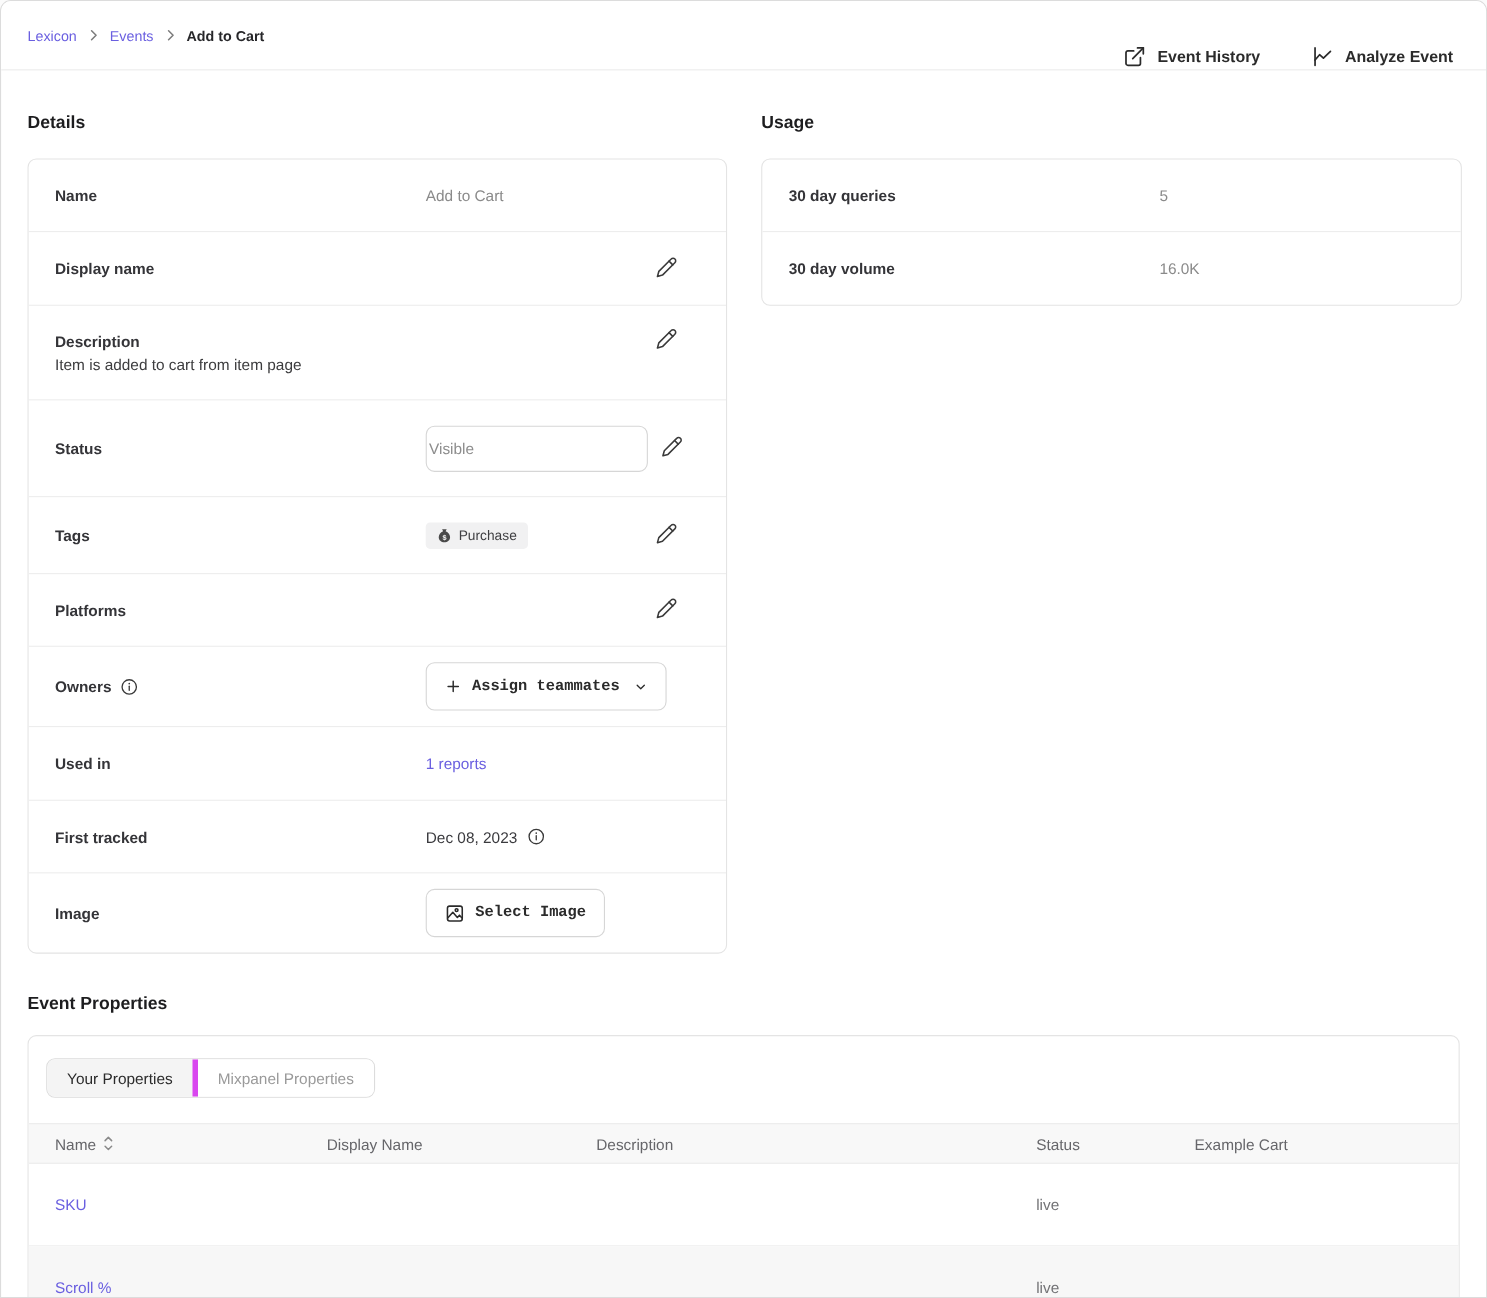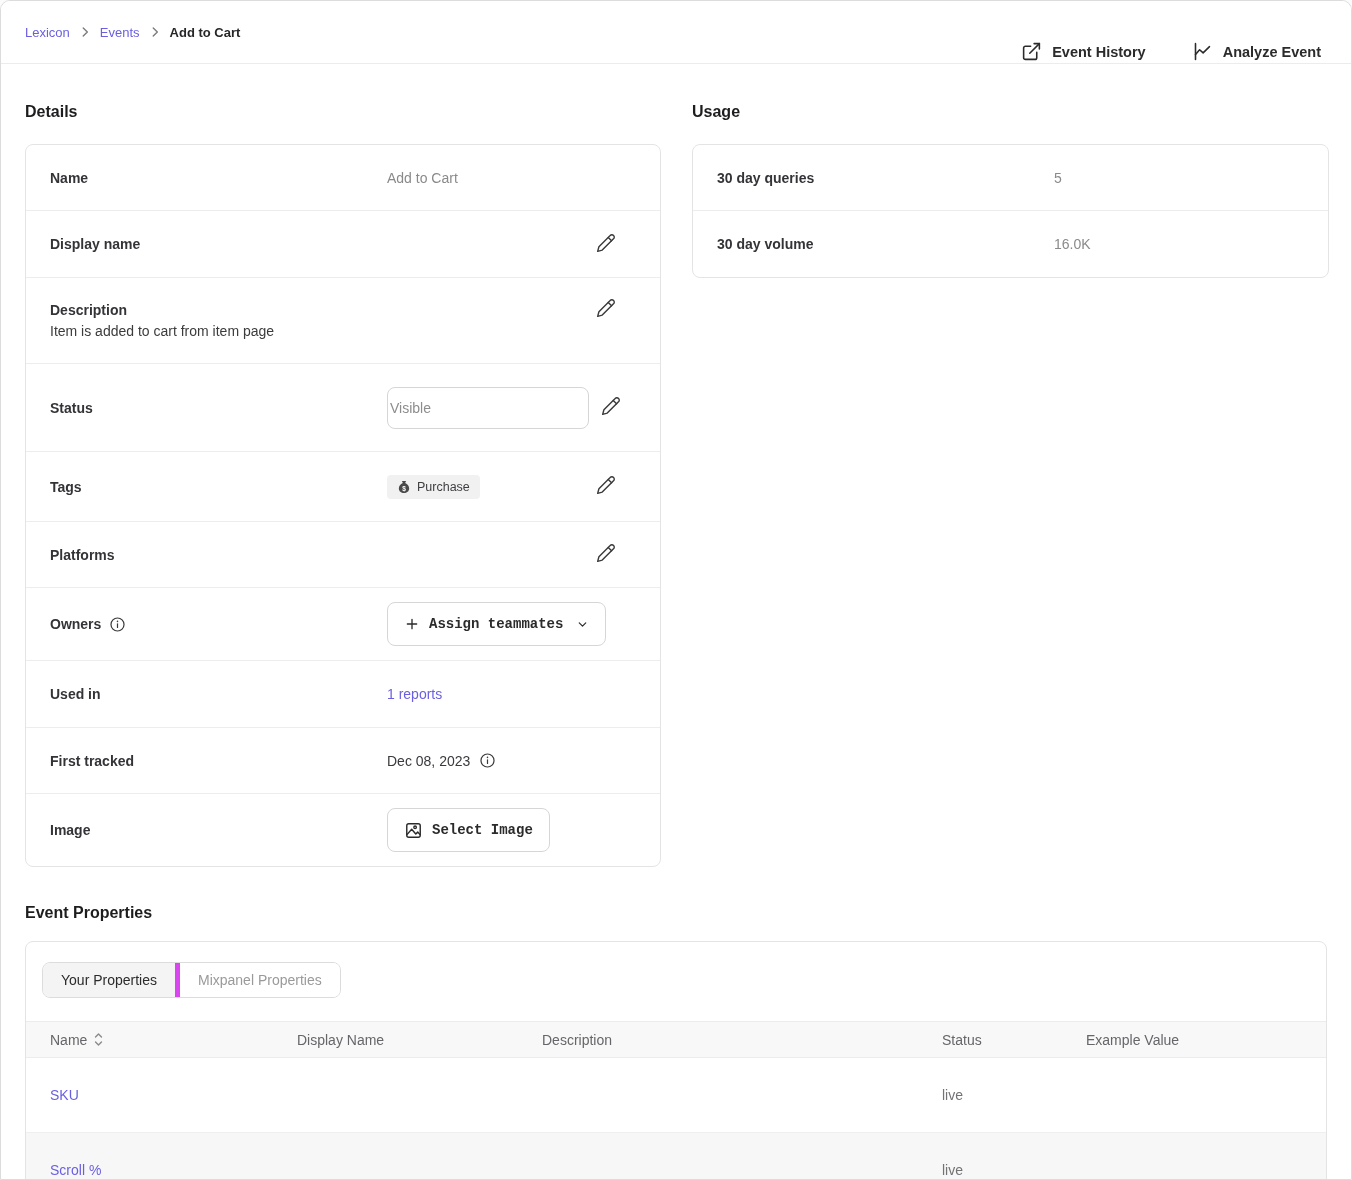--- a/index.html
+++ b/index.html
@@ -333,21 +333,21 @@
               <span class="sort-icn">
                 <svg width="11" height="17" viewBox="0 0 12 20" fill="none" stroke="currentColor" stroke-width="1.6" stroke-linecap="round" stroke-linejoin="round">
                     <polyline points="2.5 7 6 3.5 9.5 7"></polyline>
                     <polyline points="2.5 13 6 16.5 9.5 13"></polyline>
                   </svg>
               </span>
             </div>
             <div class="th">Display Name</div>
             <div class="th">Description</div>
             <div class="th">Status</div>
-            <div class="th">Example Value</div>
+            <div class="th">Example Cart</div>
           </div>
 
           <div class="trow">
             <div class="cell-name">SKU</div>
             <div></div>
             <div></div>
             <div class="cell-status">live</div>
             <div></div>
           </div>
 

